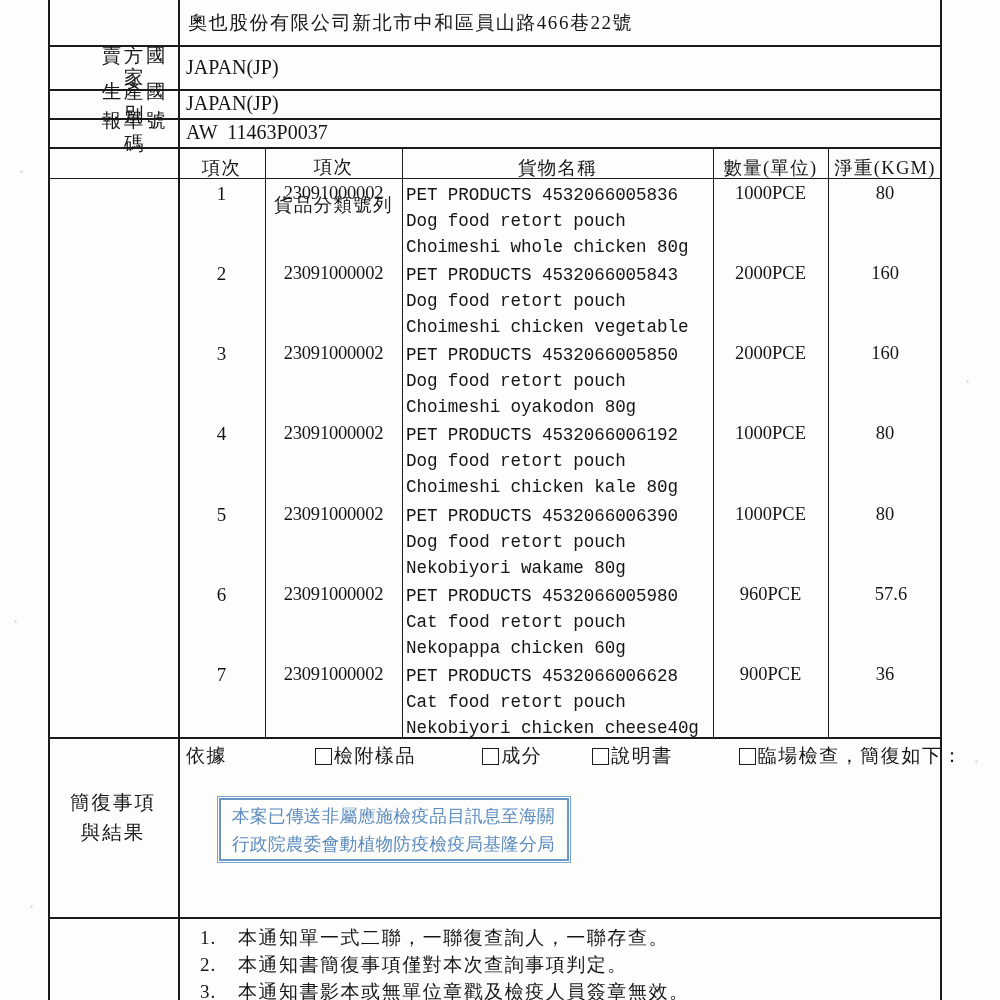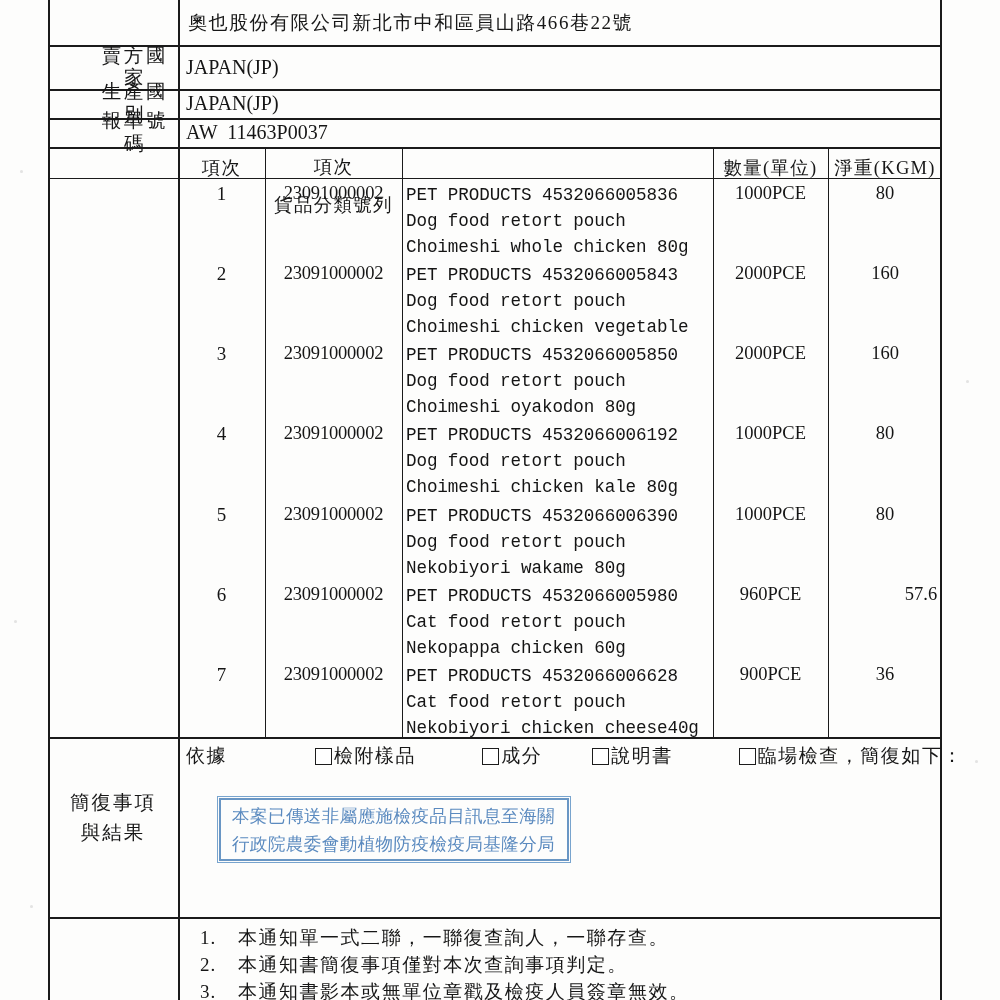--- a/index.html
+++ b/index.html
@@ -228,20 +228,21 @@
   <div class="cell left serif-val" style="left:186px; top:89px; width:750px; height:29px;">JAPAN(JP)</div>
 
   <div class="cell center cjk lbl" style="left:48px;  top:118px; width:130px; height:29px;">報單號碼</div>
   <div class="cell left serif-val" style="left:186px; top:118px; width:750px; height:29px; white-space:pre;">AW  11463P0037</div>
 
 
   <div class="colhead" style="left:265px; top:154px; width:137px;">項次</div>
 
   <div class="colhead" style="left:178px; top:155px; width:87px;">項次</div>
   <div class="colhead" style="left:265px; top:155px; width:137px;margin-top:37px;">貨品分類號列</div>
+  <div class="colhead" style="left:402px; top:155px; width:311px;">貨物名稱</div>
   <div class="colhead" style="left:713px; top:155px; width:115px;">數量(單位)</div>
   <div class="colhead" style="left:828px; top:155px; width:114px;">淨重(KGM)</div>
 
   <div>
     <div class="num-col" style="left:178px; top:183px; width:87px;">1</div>
     <div class="hs-col" style="left:265px; top:183px; width:137px;">23091000002</div>
     <div class="goods-name" style="left:406px; top:182px;">PET PRODUCTS 4532066005836</div>
     <div class="goods-name" style="left:406px; top:208px;">Dog food retort pouch</div>
     <div class="goods-name" style="left:406px; top:234px;">Choimeshi whole chicken 80g</div>
     <div class="qty-col" style="left:713px; top:183px; width:115px;">1000PCE</div>
@@ -288,21 +289,21 @@
     <div class="wt-col" style="left:828px; top:504px; width:114px;">80</div>
   </div>
 
   <div>
     <div class="num-col" style="left:178px; top:584px; width:87px;">6</div>
     <div class="hs-col" style="left:265px; top:584px; width:137px;">23091000002</div>
     <div class="goods-name" style="left:406px; top:583px;">PET PRODUCTS 4532066005980</div>
     <div class="goods-name" style="left:406px; top:609px;">Cat food retort pouch</div>
     <div class="goods-name" style="left:406px; top:635px;">Nekopappa chicken 60g</div>
     <div class="qty-col" style="left:713px; top:584px; width:115px;">960PCE</div>
-    <div class="wt-col" style="left:828px; top:584px; width:126px;margin-left:30px;">57.6</div>
+    <div class="wt-col" style="left:828px; top:584px; width:126px;">57.6</div>
   </div>
 
   <div>
     <div class="num-col" style="left:178px; top:664px; width:87px;">7</div>
     <div class="hs-col" style="left:265px; top:664px; width:137px;">23091000002</div>
     <div class="goods-name" style="left:406px; top:663px;">PET PRODUCTS 4532066006628</div>
     <div class="goods-name" style="left:406px; top:689px;">Cat food retort pouch</div>
     <div class="goods-name" style="left:406px; top:715px;">Nekobiyori chicken cheese40g</div>
     <div class="qty-col" style="left:713px; top:664px; width:115px;">900PCE</div>
     <div class="wt-col" style="left:828px; top:664px; width:114px;">36</div>

